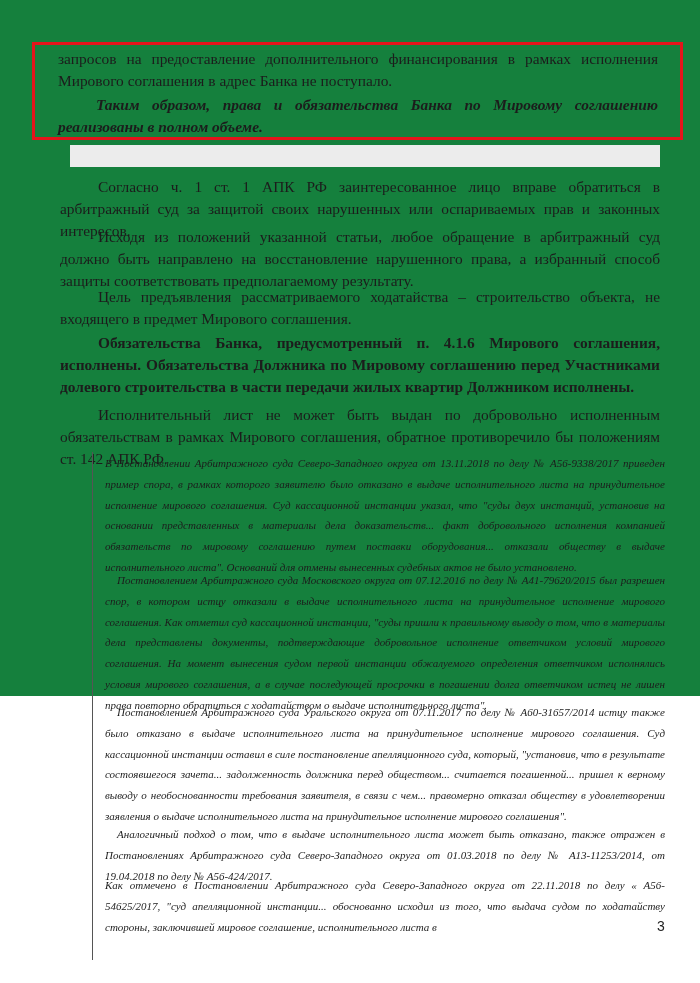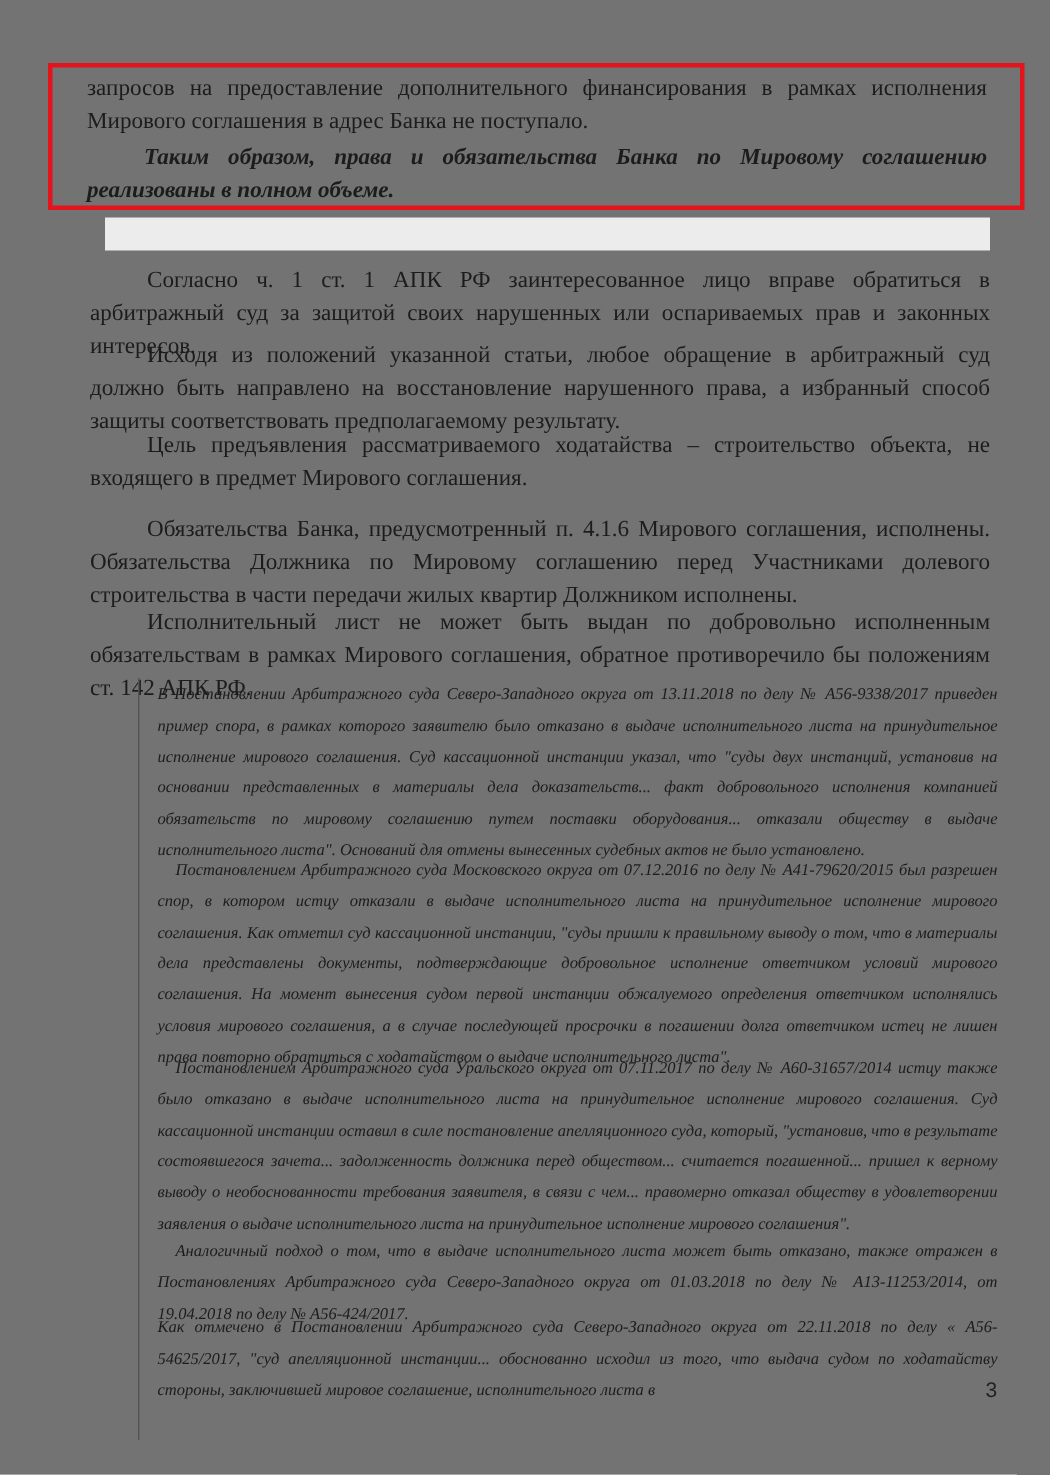--- a/index.html
+++ b/index.html
@@ -11,22 +11,22 @@
       width: 700px;
       height: 983px;
       position: relative;
       overflow: hidden;
       font-family: "Liberation Serif", serif;
       color: #1c1c1c;
     }
     .page {
       position: absolute;
       left: 0; top: 0;
-      width: 700px; height: 983px;
-      background: #737373;
+      width: 700px; height: 696px;
+      background: #15803d;
     }
     .highlight-box {
       position: absolute;
       left: 32px;
       top: 42px;
       width: 645px;
       height: 92px;
       border: 3px solid #e3141b;
       box-sizing: content-box;
     }
@@ -97,21 +97,21 @@
   <div class="highlight-box"></div>
 
   <p class="p boxed-1">запросов на предоставление дополнительного финансирования в рамках исполнения Мирового соглашения в адрес Банка не поступало.</p>
   <p class="p indent boxed-2">Таким образом, права и обязательства Банка по Мировому соглашению реализованы в полном объеме.</p>
 
   <div class="heading-band"></div>
 
   <p class="p indent body-p" style="top:176px;">Согласно ч. 1 ст. 1 АПК РФ заинтересованное лицо вправе обратиться в арбитражный суд за защитой своих нарушенных или оспариваемых прав и законных интересов.</p>
   <p class="p indent body-p" style="top:286px;">Цель предъявления рассматриваемого ходатайства – строительство объекта, не входящего в предмет Мирового соглашения.</p>
   <p class="p indent body-p" style="top:226px;">Исходя из положений указанной статьи, любое обращение в арбитражный суд должно быть направлено на восстановление нарушенного права, а избранный способ защиты соответствовать предполагаемому результату.</p>
-  <p class="p indent body-p" style="top:342px;">Обязательства Банка, предусмотренный п. 4.1.6 Мирового соглашения, исполнены. Обязательства Должника по Мировому соглашению перед Участниками долевого строительства в части передачи жилых квартир Должником исполнены.</p>
+  <p class="p indent body-p" style="top:332px;font-weight:bold;">Обязательства Банка, предусмотренный п. 4.1.6 Мирового соглашения, исполнены. Обязательства Должника по Мировому соглашению перед Участниками долевого строительства в части передачи жилых квартир Должником исполнены.</p>
   <p class="p indent body-p" style="top:404px;">Исполнительный лист не может быть выдан по добровольно исполненным обязательствам в рамках Мирового соглашения, обратное противоречило бы положениям ст. 142 АПК РФ.</p>
 
   <div class="quote-rule"></div>
 
   <p class="q" style="top:453px;">В Постановлении Арбитражного суда Северо-Западного округа от 13.11.2018 по делу № А56-9338/2017 приведен пример спора, в рамках которого заявителю было отказано в выдаче исполнительного листа на принудительное исполнение мирового соглашения. Суд кассационной инстанции указал, что "суды двух инстанций, установив на основании представленных в материалы дела доказательств... факт добровольного исполнения компанией обязательств по мировому соглашению путем поставки оборудования... отказали обществу в выдаче исполнительного листа". Оснований для отмены вынесенных судебных актов не было установлено.</p>
   <p class="q indent" style="top:570px;">Постановлением Арбитражного суда Московского округа от 07.12.2016 по делу № А41-79620/2015 был разрешен спор, в котором истцу отказали в выдаче исполнительного листа на принудительное исполнение мирового соглашения. Как отметил суд кассационной инстанции, "суды пришли к правильному выводу о том, что в материалы дела представлены документы, подтверждающие добровольное исполнение ответчиком условий мирового соглашения. На момент вынесения судом первой инстанции обжалуемого определения ответчиком исполнялись условия мирового соглашения, а в случае последующей просрочки в погашении долга ответчиком истец не лишен права повторно обратиться с ходатайством о выдаче исполнительного листа".</p>
   <p class="q indent" style="top:702px;">Постановлением Арбитражного суда Уральского округа от 07.11.2017 по делу № А60-31657/2014 истцу также было отказано в выдаче исполнительного листа на принудительное исполнение мирового соглашения. Суд кассационной инстанции оставил в силе постановление апелляционного суда, который, "установив, что в результате состоявшегося зачета... задолженность должника перед обществом... считается погашенной... пришел к верному выводу о необоснованности требования заявителя, в связи с чем... правомерно отказал обществу в удовлетворении заявления о выдаче исполнительного листа на принудительное исполнение мирового соглашения".</p>
   <p class="q indent" style="top:824px;">Аналогичный подход о том, что в выдаче исполнительного листа может быть отказано, также отражен в Постановлениях Арбитражного суда Северо-Западного округа от 01.03.2018 по делу № А13-11253/2014, от 19.04.2018 по делу № А56-424/2017.</p>
   <p class="q" style="top:875px;">Как отмечено в Постановлении Арбитражного суда Северо-Западного округа от 22.11.2018 по делу « А56-54625/2017, "суд апелляционной инстанции... обоснованно исходил из того, что выдача судом по ходатайству стороны, заключившей мировое соглашение, исполнительного листа в</p>
 

